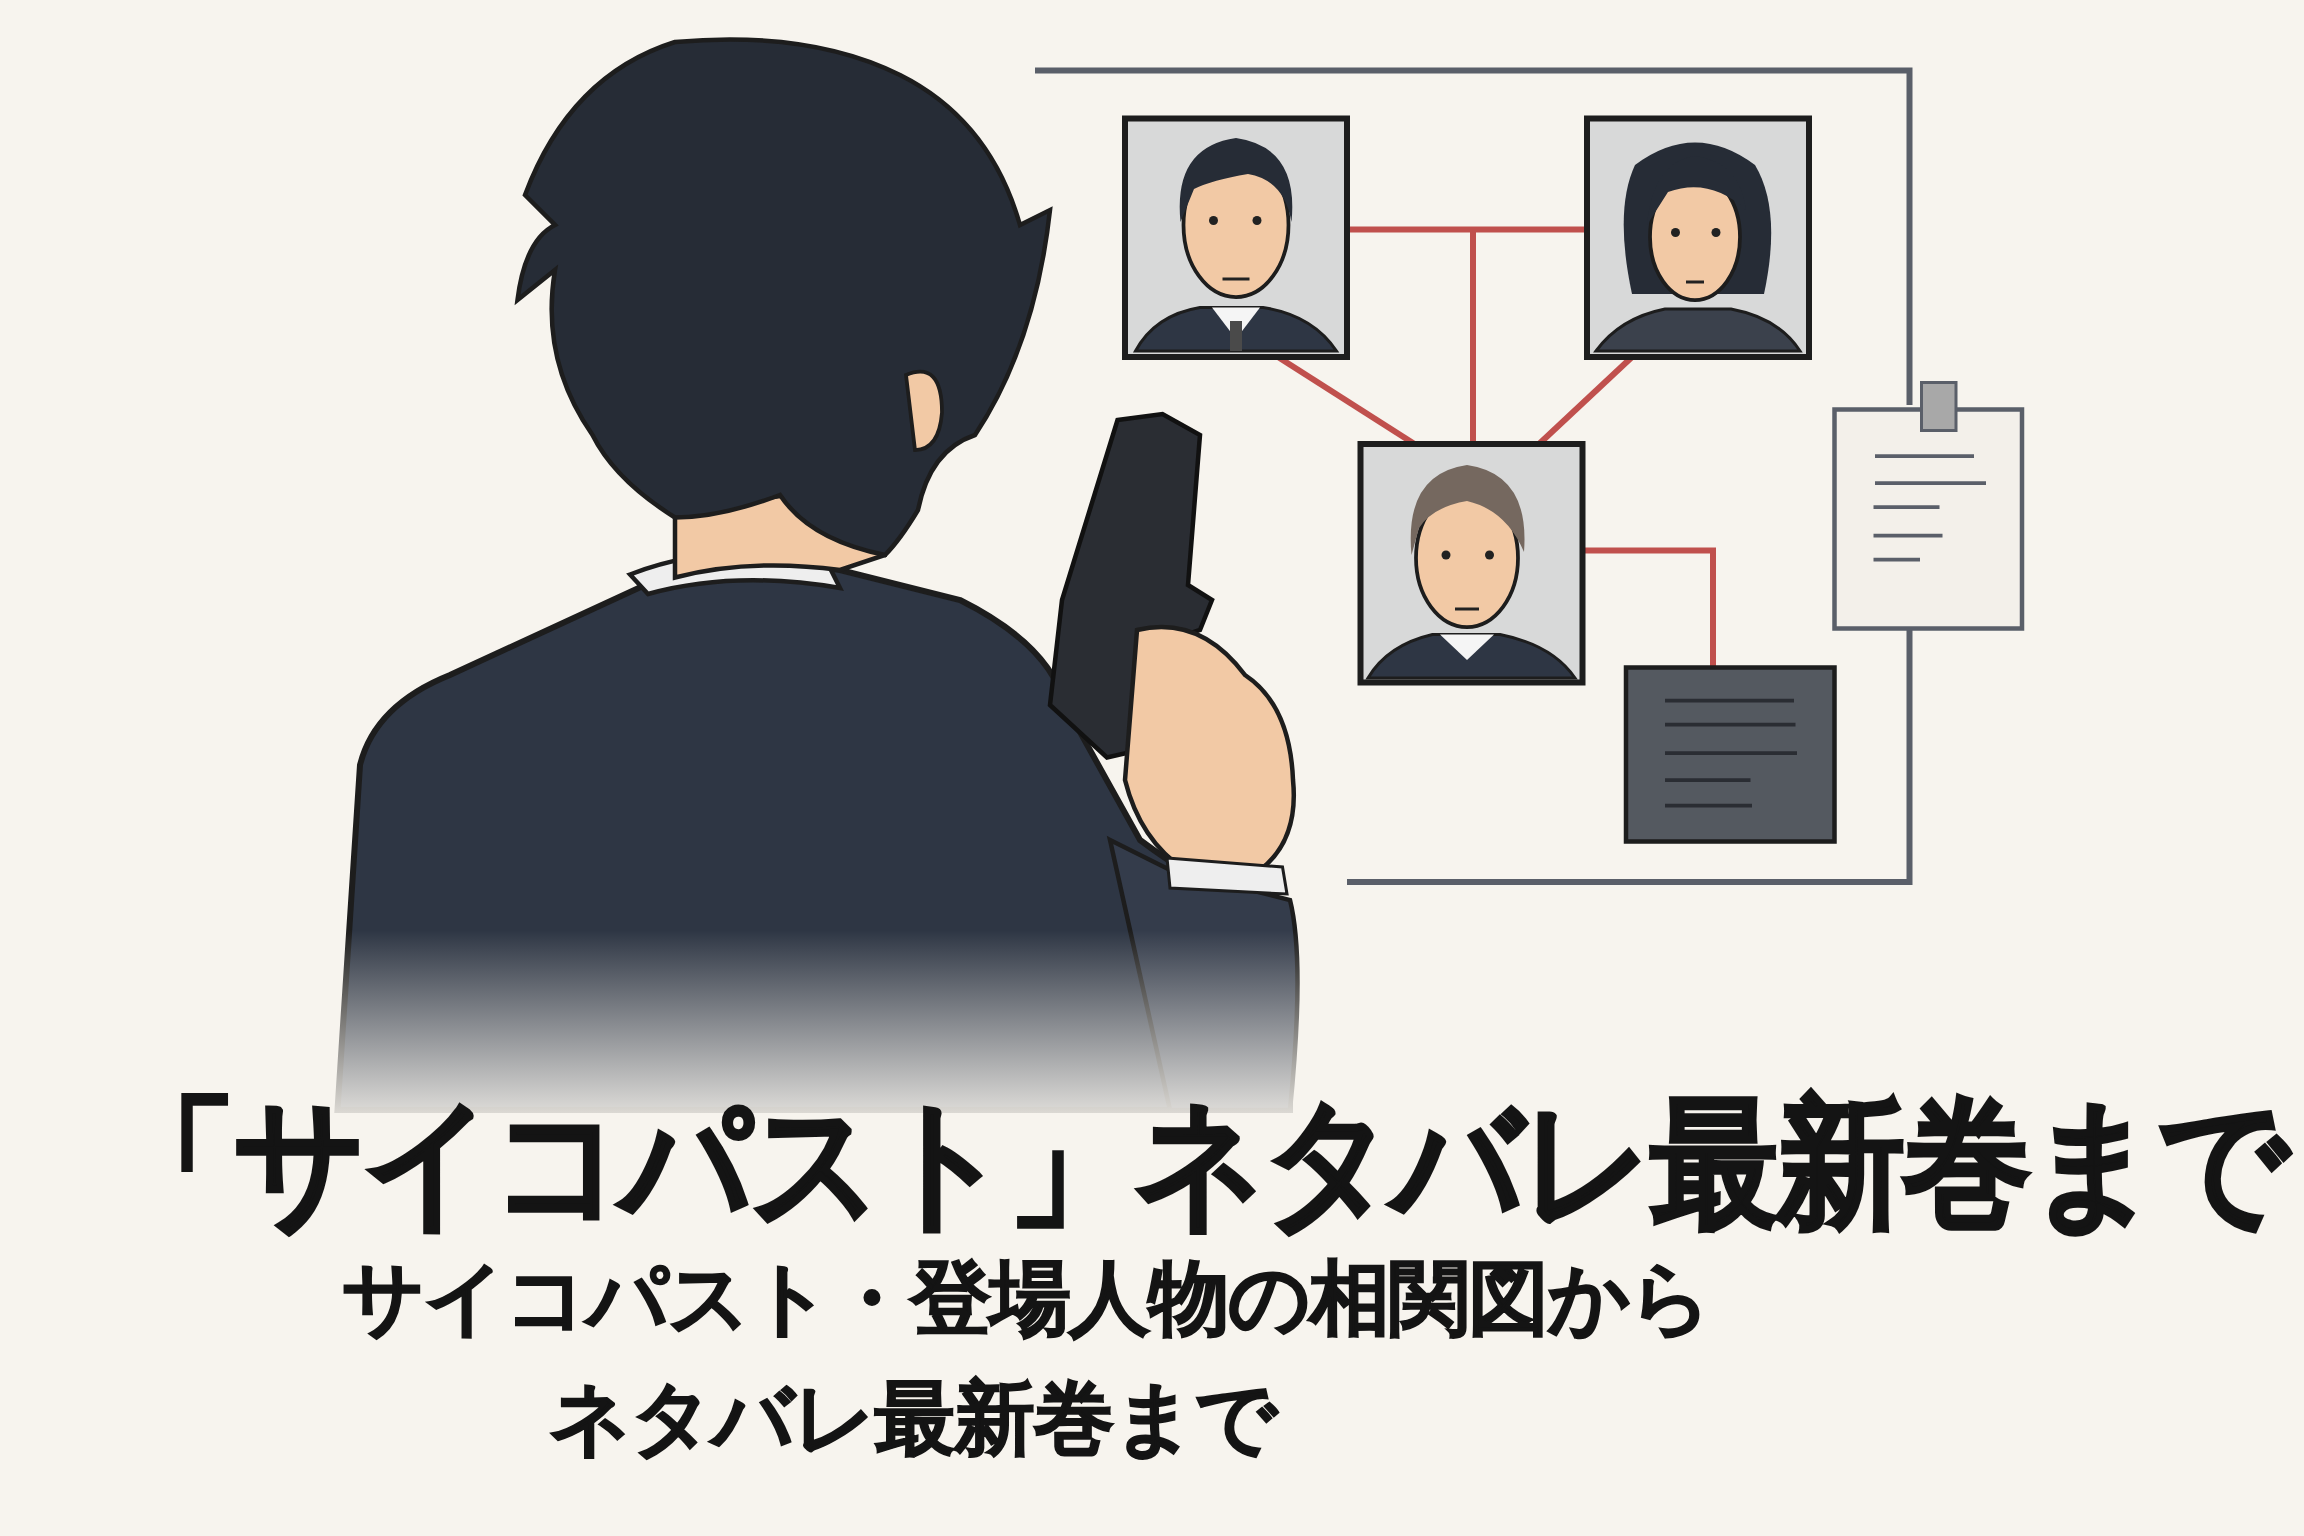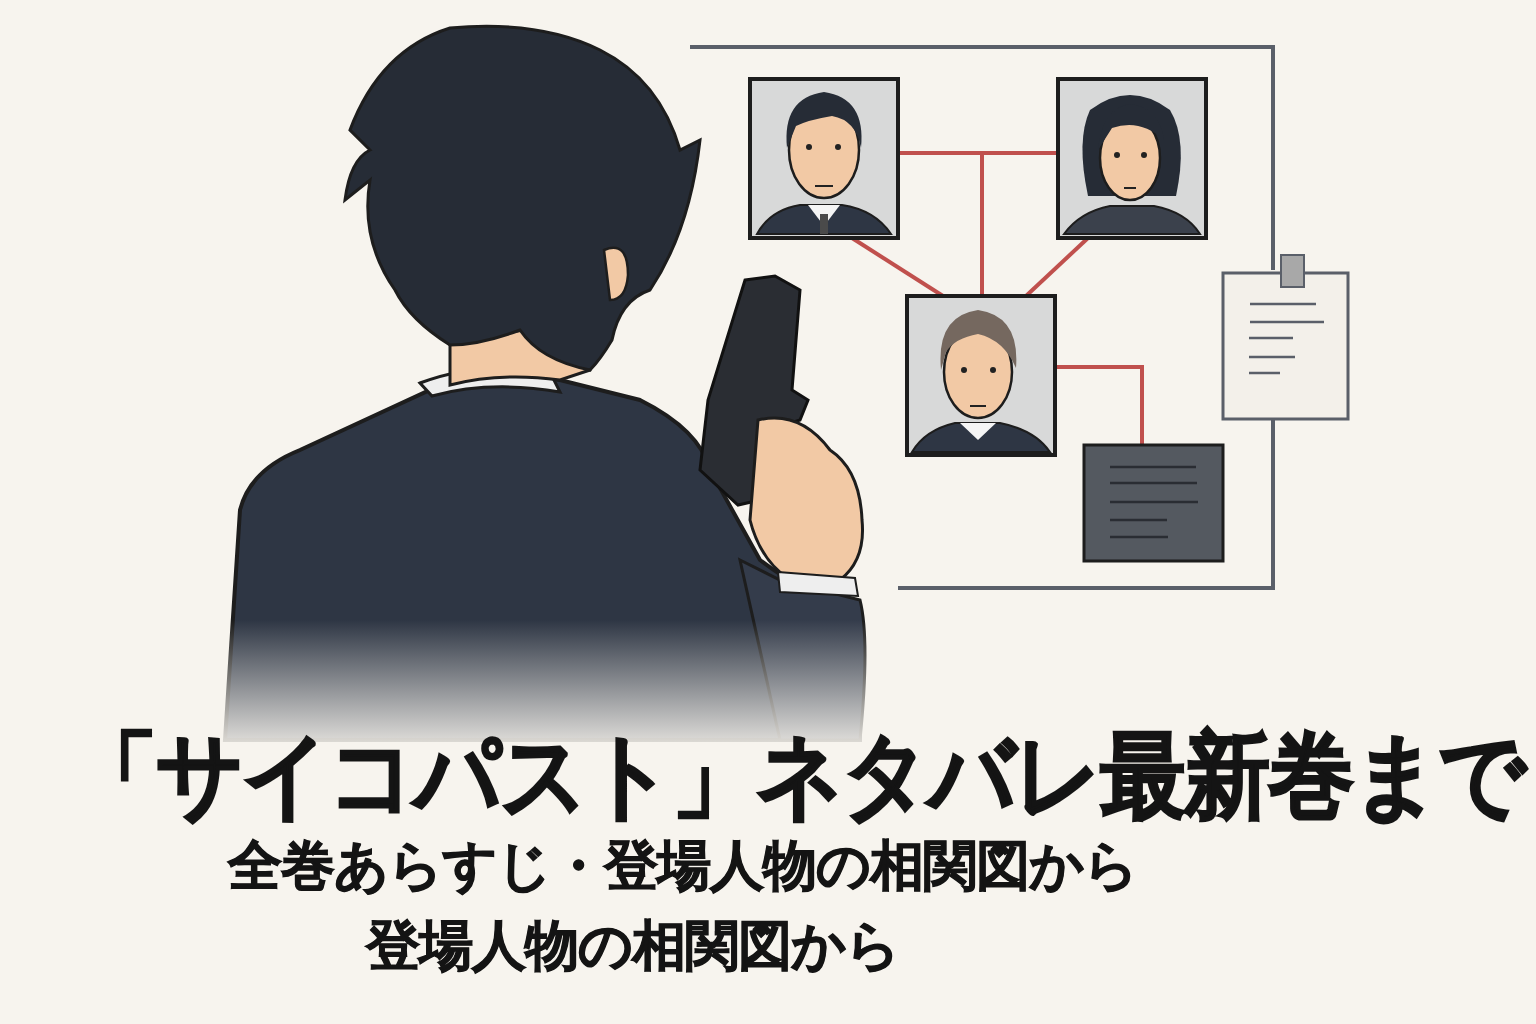--- a/index.html
+++ b/index.html
@@ -130,14 +130,14 @@
 
     <path d="M758,420 Q800,410 830,450 Q860,470 862,520 Q866,560 840,580 L790,580 Q760,560 750,520 Z" fill="#f2c9a5" stroke="#1d1d1d" stroke-width="3"></path>
 
     <path d="M778,572 L855,578 L858,596 L780,592 Z" fill="#eeeeee" stroke="#1d1d1d" stroke-width="2"></path>
   </g>
 
   <rect x="200" y="620" width="700" height="140" fill="url(#fadeBottom)"></rect>
 </svg>
 
 <div class="title-line">「サイコパスト」ネタバレ最新巻まで！</div>
-<div class="subtitle-1">全巻あらすじ・登場人物の相関図から</div>
-<div class="subtitle-2">登場人物の相関図から</div>
+<div class="subtitle-1">サイコパスト・登場人物の相関図から</div>
+<div class="subtitle-2">ネタバレ最新巻まで</div>
 
 </body></html>

